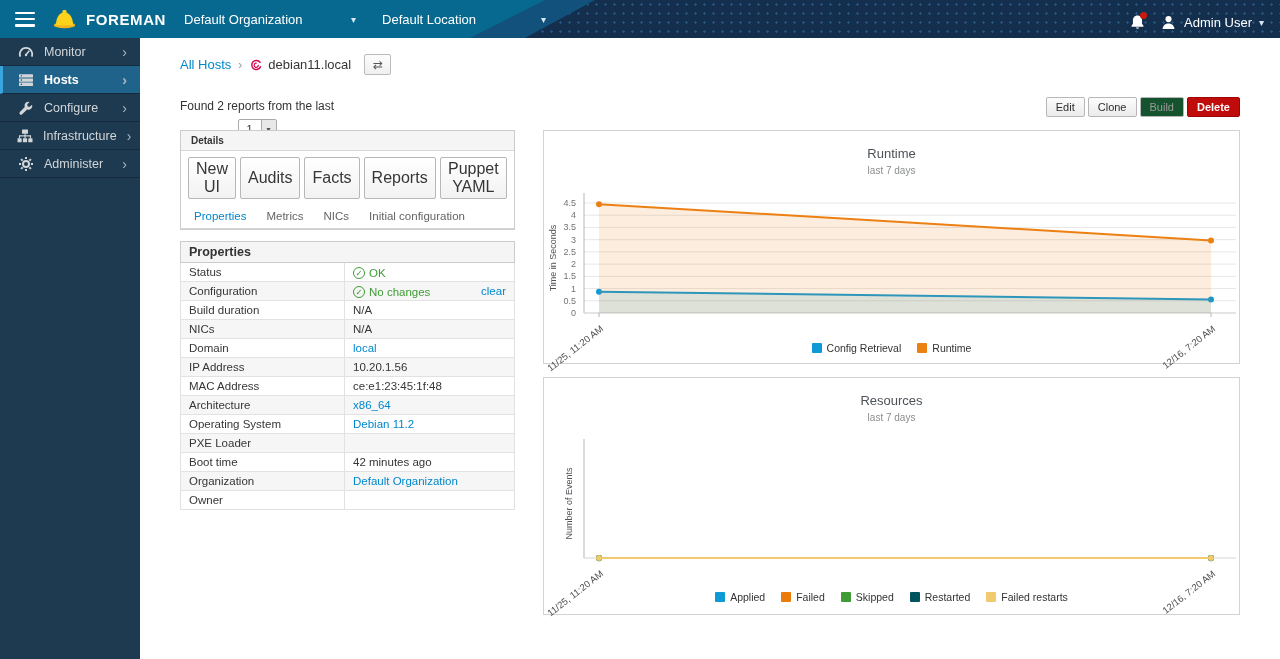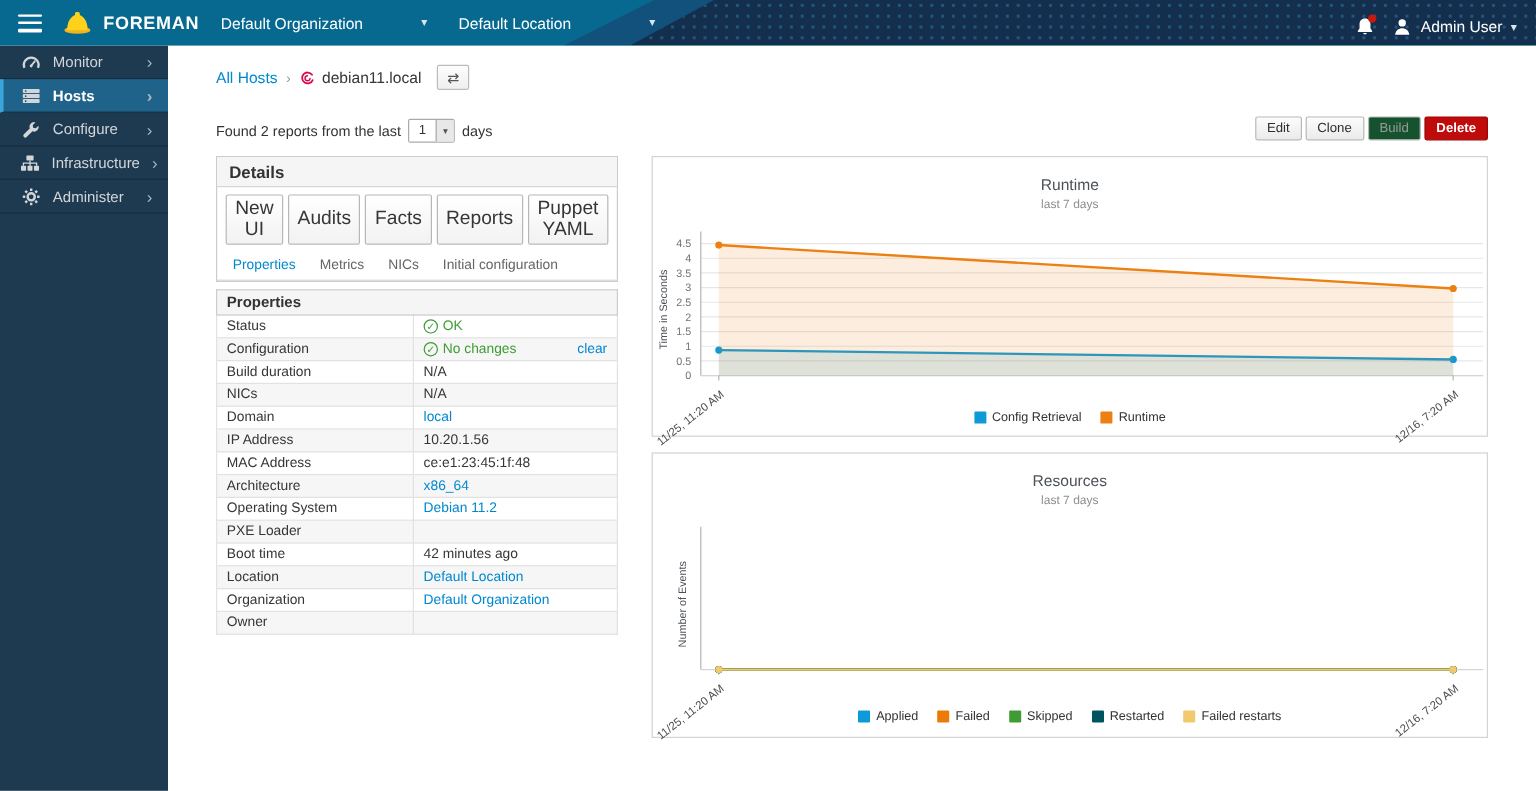--- a/index.html
+++ b/index.html
@@ -51,39 +51,39 @@
   .breadcrumb { position:absolute; left:40px; top:16px; display:flex;
     align-items:center; gap:7px; font-size:13px; }
   .breadcrumb a { color:#0088ce; text-decoration:none; cursor:pointer; }
   .crumb-sep { color:#9b9b9b; font-size:12px; }
   .crumb-host { display:flex; align-items:center; gap:5px; color:#363636; }
   .ui-toggle { margin-left:6px; width:27px; height:21px; border:1px solid #bbb;
     border-radius:2px; background:linear-gradient(#fdfdfd,#efefef); color:#555;
     font-size:12px; line-height:18px; text-align:center; cursor:pointer; }
 
   .report-bar { position:absolute; left:40px; top:61px; display:flex;
-    align-items:center; gap:6px; font-size:12px; color:#333; }
+    align-items:center; gap:6px; font-size:12px; color:#333;flex-direction:column; }
   .days-select { display:inline-flex; align-items:stretch; border:1px solid #aaa;
     border-radius:2px; height:20px; background:#fff; cursor:pointer; }
   .days-select .val { width:22px; text-align:center; font-size:11px; line-height:18px; color:#333; }
   .days-select .dd { width:15px; background:#e8e8e8; border-left:1px solid #aaa;
     display:flex; align-items:center; justify-content:center; }
   .days-select .dd .caret { color:#555; font-size:8px; }
 
   .action-bar { position:absolute; right:40px; top:59px; display:flex; gap:3px; }
   .btn { font-size:11px; padding:3px 9px; border:1px solid #b7b7b7; border-radius:2px;
     background:linear-gradient(#fcfcfc,#ebebeb); color:#2d2d2d; cursor:pointer; }
   .btn.disabled { color:#9a9a9a; background:#14532d; cursor:default; }
   .btn.danger { background:#c00b0b; border-color:#9e0606; color:#fff; font-weight:700; }
 
   
   .details-card { position:absolute; left:40px; top:92px; width:335px;
     border:1px solid #ccc; background:#fff; }
   .card-header { background:#f5f5f5; border-bottom:1px solid #d7d7d7;
-    font-size:14px; font-weight:700; color:#333; padding:4px 10px; }
+    font-size:10px; font-weight:700; color:#333; padding:4px 10px; }
   .detail-btns { display:flex; gap:4px; padding:6px 7px; }
   .detail-btns .btn { background:linear-gradient(#fff,#f2f2f2); font-weight:400;
     color:#363636; padding:2px 7px; font-size:16px; }
   .tabs { display:flex; gap:2px; border-bottom:1px solid #d7d7d7; padding:0 4px; }
   .tab { font-size:11.5px; padding:5px 9px 6px; color:#656565; cursor:pointer; }
   .tab.active { color:#0088ce; }
 
   .props-table { position:absolute; left:40px; top:203px; width:335px;
     border-collapse:collapse; font-size:11.5px; }
   .props-table th { background:#f5f5f5; border:1px solid #ccc; text-align:left;
@@ -339,24 +339,20 @@
           <td class="plabel">Operating System</td>
           <td><a>Debian 11.2</a></td>
         </tr>
         <tr>
           <td class="plabel">PXE Loader</td>
           <td><span></span></td>
         </tr>
         <tr>
           <td class="plabel">Boot time</td>
           <td><span>42 minutes ago</span></td>
-        </tr>
-        <tr>
-          <td class="plabel">Location</td>
-          <td><a>Default Location</a></td>
         </tr>
         <tr>
           <td class="plabel">Organization</td>
           <td><a>Default Organization</a></td>
         </tr>
         <tr>
           <td class="plabel">Owner</td>
           <td><span></span></td>
         </tr>
       </tbody>

